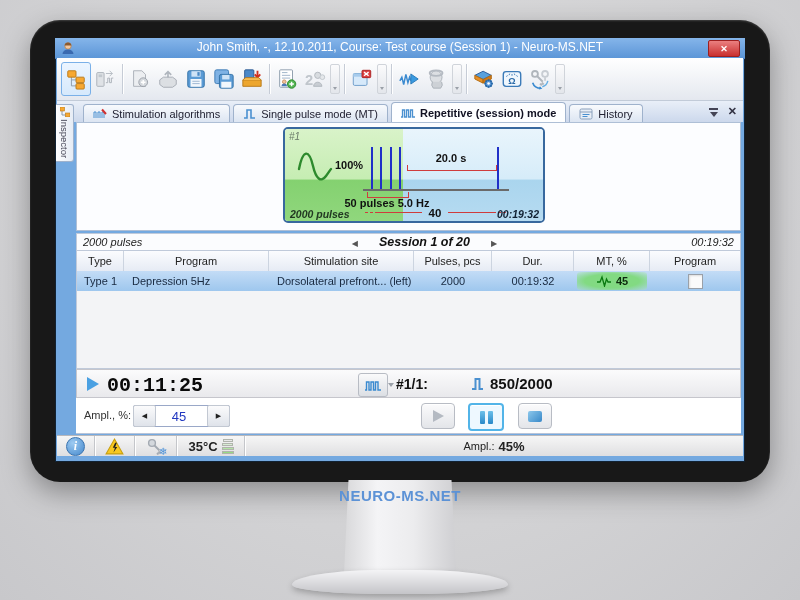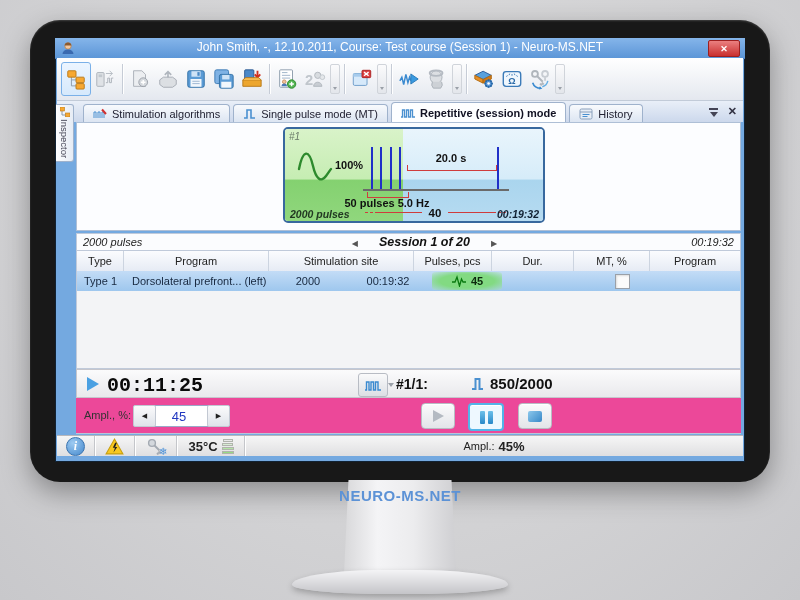--- a/index.html
+++ b/index.html
@@ -105,21 +105,21 @@
     border-top:7px solid transparent;border-bottom:7px solid transparent;}
   .elapsed{left:30px;top:4px;font-size:20px;font-weight:bold;color:#0a0a0a;font-family:Liberation Mono, monospace;}
   .train-btn{left:281px;top:3px;width:28px;height:22px;background:linear-gradient(#fafafb,#dcdfe4);
     border:1px solid #b8bcc4;border-radius:3px;display:flex;align-items:center;justify-content:center;}
   .train-dd{left:311px;top:13px;width:0;height:0;border-left:3px solid transparent;
     border-right:3px solid transparent;border-top:4px solid #9aa0a8;}
   .cnt1{left:319px;top:6px;font-size:14px;font-weight:bold;color:#111;}
   .sp-glyph{left:394px;top:6px;}
   .cnt2{left:413px;top:5px;font-size:15px;font-weight:bold;color:#111;}
   
-  .controls{left:21px;top:360px;width:665px;height:36px;background:#ec4899;border-bottom:1px solid #b8c4d8;box-sizing:border-box;}
+  .controls{left:21px;top:360px;width:665px;height:36px;background:#ffffff;border-bottom:1px solid #b8c4d8;box-sizing:border-box;}
   .ampl-label{left:8px;top:11px;font-size:11px;color:#333;}
   .spinner{left:57px;top:7px;height:20px;display:flex;border:1px solid #9aa8c8;border-radius:2px;background:#fff;}
   .spin-btn{width:21px;background:linear-gradient(#fbfbfc,#dfe3ea);border:1px solid #c2c8d2;margin:-1px;
     display:flex;align-items:center;justify-content:center;font-size:7px;color:#222;border-radius:2px;}
   .spin-btn.rt{margin-left:4px;}
   .spin-field{width:48px;display:flex;align-items:center;justify-content:center;font-size:13px;color:#2238c0;}
   .xbtn{top:5px;width:32px;height:24px;border:1px solid #b8bcc4;border-radius:4px;
     background:linear-gradient(#fbfbfc,#e3e5e9);box-shadow:inset 0 1px 0 #fff;
     display:flex;align-items:center;justify-content:center;}
   .xbtn.play{left:345px;}
@@ -386,20 +386,21 @@
       <div class="th w-type">Type</div>
       <div class="th w-prog" style="justify-content:center;padding-left:0">Program</div>
       <div class="th w-site" style="justify-content:center;padding-left:0">Stimulation site</div>
       <div class="th w-pul">Pulses, pcs</div>
       <div class="th w-dur">Dur.</div>
       <div class="th w-mt">MT, %</div>
       <div class="th w-exe" style="border-right:none">Program</div>
     </div>
     <div class="abs trow">
       <div class="td w-type">Type 1</div>
+      <div class="td w-prog">Depression 5Hz</div>
       <div class="td w-site">Dorsolateral prefront... (left)</div>
       <div class="td w-pul">2000</div>
       <div class="td w-dur">00:19:32</div>
       <div class="td w-mt">
         <span class="mt-pill">
           <svg width="16" height="12" viewBox="0 0 16 12">
             <path d="M1 7 h3 l2 -5 2.5 9 2 -7 1.5 3 h3" fill="none" stroke="#0a7a10" stroke-width="1.3"></path>
           </svg>
           <span>45</span>
         </span>

